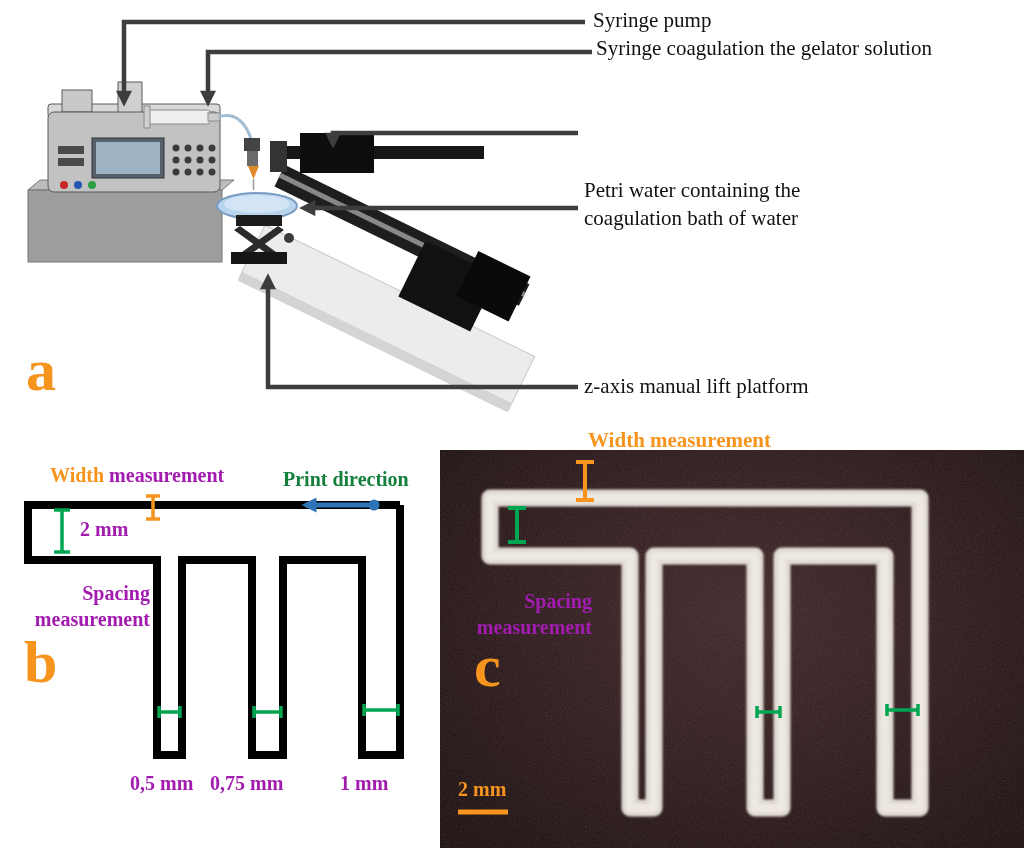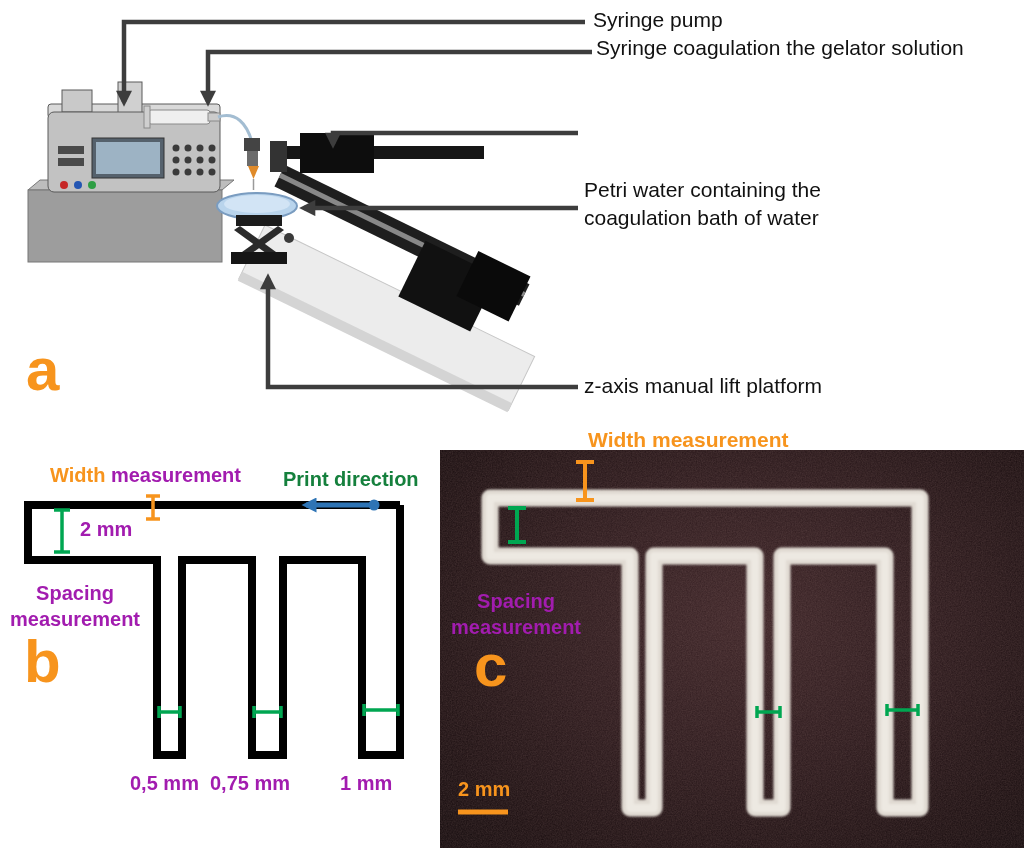--- a/index.html
+++ b/index.html
@@ -1,25 +1,25 @@
 <!DOCTYPE html>
 <html><head>
 <meta charset="utf-8">
 <style>
   html,body{margin:0;padding:0;background:#fff;}
   #fig{position:relative;width:1024px;height:848px;background:#ffffff;overflow:hidden;
-       font-family:Liberation Sans, sans-serif;color:#111;}
+       font-family:Liberation Serif, serif;color:#111;}
   .abs{position:absolute;}
   .lbl{position:absolute;font-size:21px;color:#111;white-space:nowrap;}
   .tag{position:absolute;font-size:20px;font-weight:bold;white-space:nowrap;}
   .orange{color:#F7941D;text-align:right;}
   .green{color:#a21caf;}
   .blue{color:#15803d;}
   .panel-letter{position:absolute;font-size:60px;font-weight:bold;color:#F7941D;line-height:1;}
-  .center{text-align:center;white-space:normal;line-height:1.3;}
+  .center{text-align:right;white-space:normal;line-height:1.3;}
   .photo{position:absolute;left:440px;top:450px;width:584px;height:398px;
          background:radial-gradient(ellipse at 52% 42%, #3c2427 0%, #2a181b 45%, #1a0e10 80%, #120a0c 100%);}
   svg{display:block;}
 </style>
 </head>
 <body>
 
 <div id="fig">
 
   <svg class="abs" style="left:0;top:0" width="1024" height="446" viewBox="0 0 1024 446">

